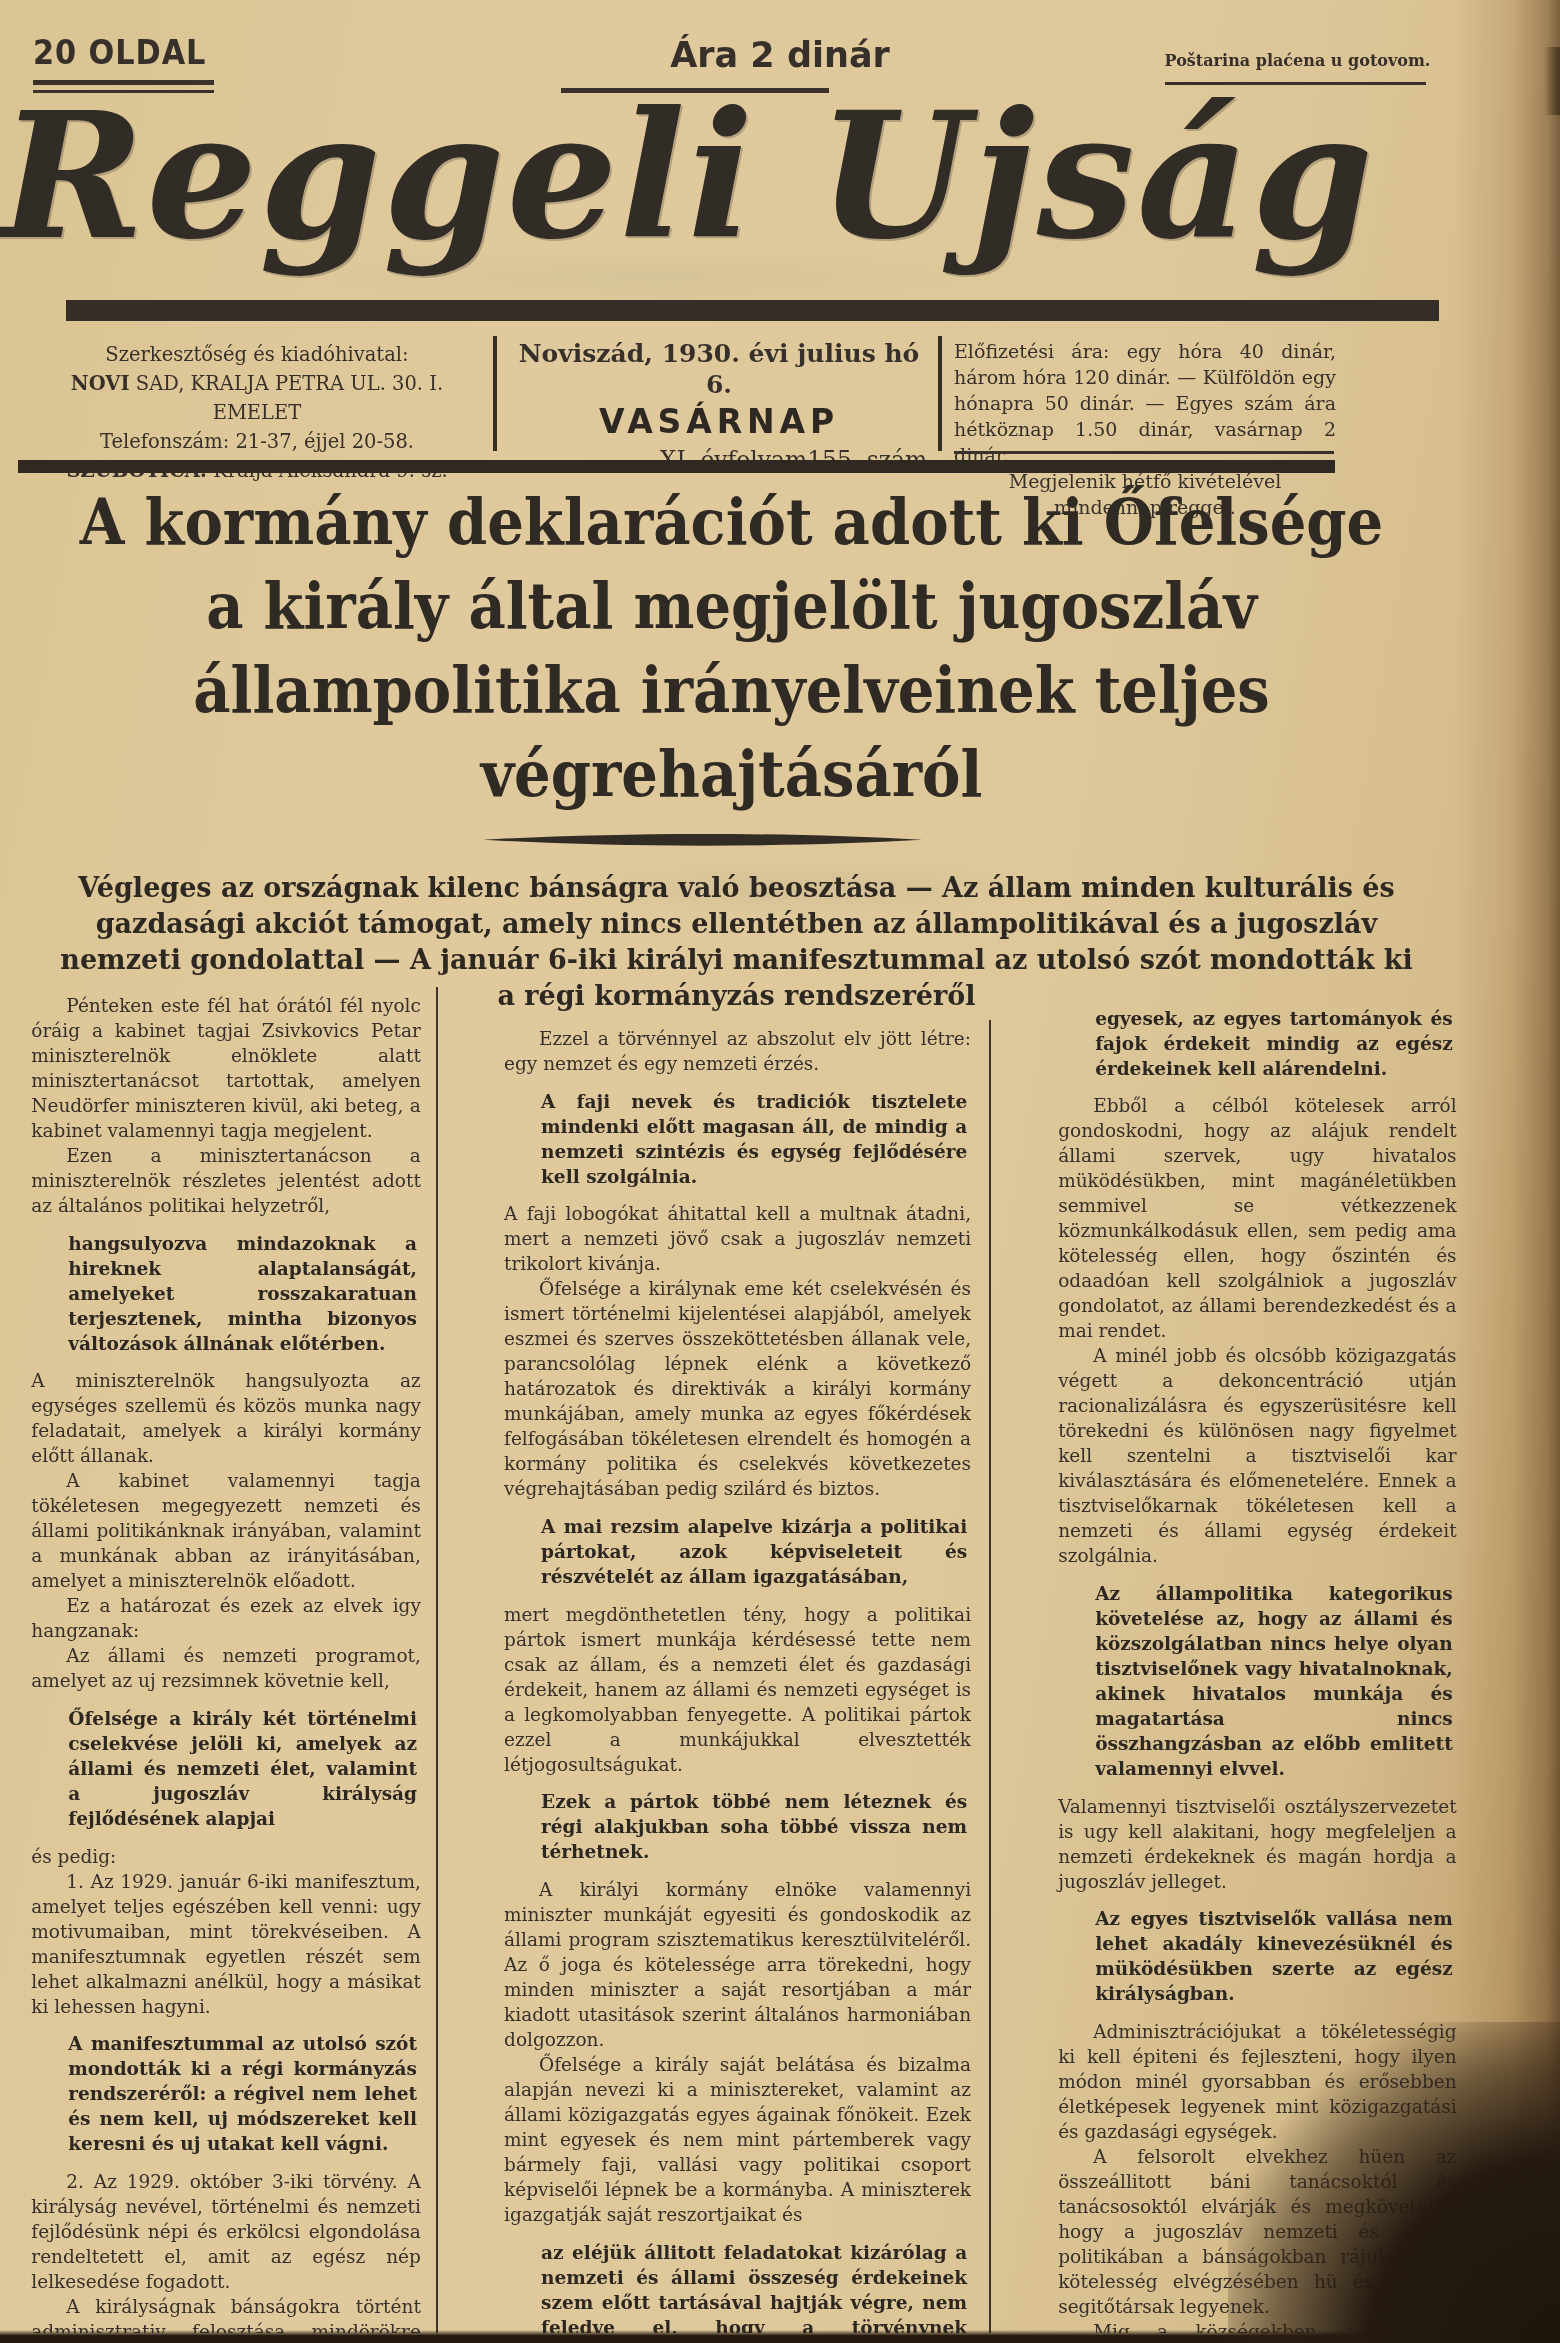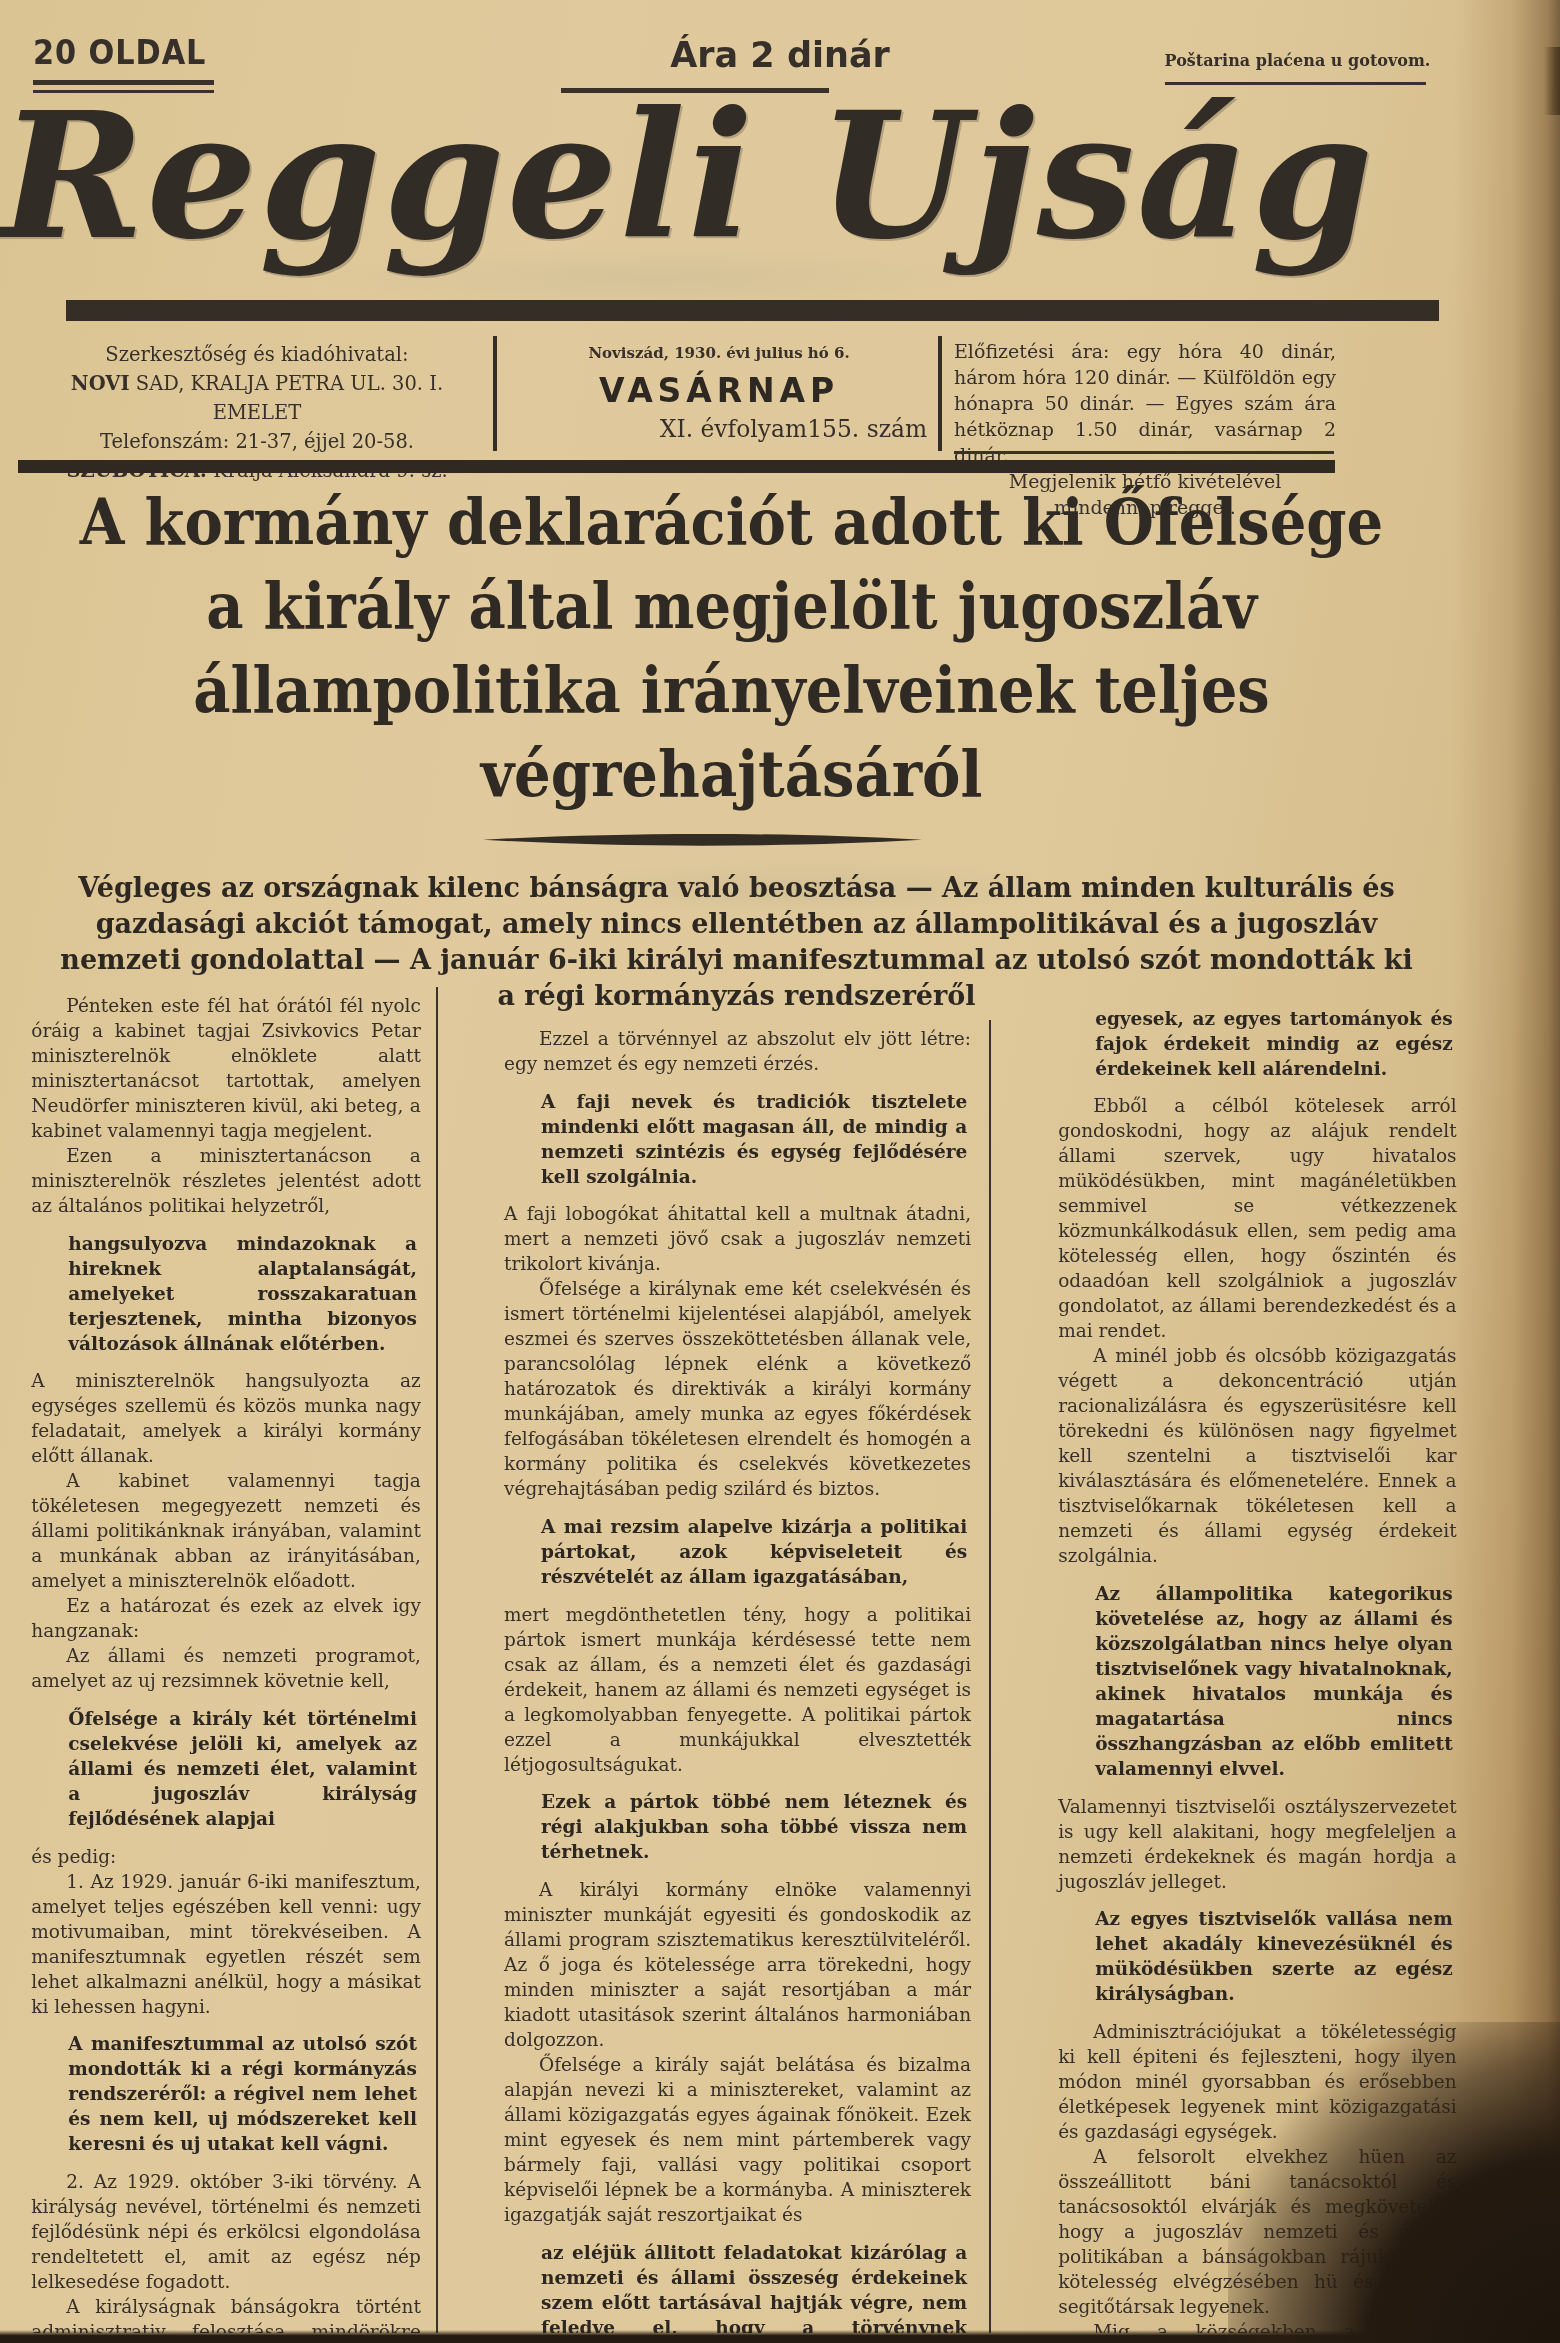--- a/index.html
+++ b/index.html
@@ -32,21 +32,21 @@
     font-family:"DejaVu Serif",serif;font-style:italic;font-weight:bold;
     font-size:174px;line-height:234px;letter-spacing:2px;color:#322c26;
     text-shadow:2px 2px 0 rgba(50,44,38,.25);}
   .masthead-rule{position:absolute;left:66px;top:300px;width:1373px;height:20.5px;background:#352e27;}
 
   
   .info-row{position:absolute;left:0;top:332px;width:1560px;height:129px;}
   .info-left{position:absolute;left:29px;top:7.8px;width:456px;text-align:center;font-size:19.5px;line-height:29px;}
   .info-div1{position:absolute;left:493px;top:3.9px;width:3.9px;height:115px;background:#352e27;}
   .info-center{position:absolute;left:507px;top:5.9px;width:424px;text-align:center;}
-  .info-date{font-weight:bold;font-size:15px;line-height:31px;}
+  .info-date{font-weight:bold;font-size:25px;line-height:31px;}
   .info-day{font-family:"DejaVu Sans",sans-serif;font-weight:bold;font-size:33px;line-height:43px;letter-spacing:4.9px;color:#2e2822;}
   .info-volrow{display:flex;justify-content:flex-end;font-size:23.4px;line-height:35px;padding:0 3.9px;}
   .info-div2{position:absolute;left:938px;top:3.9px;width:3.9px;height:115px;background:#352e27;}
   .info-right{position:absolute;left:954px;top:5.9px;width:382px;text-align:justify;font-size:19px;line-height:26px;}
   .info-right-last{text-align:center;}
   .info-right-rule{position:absolute;left:954px;top:119px;width:380px;height:2.9px;background:#3a322a;}
   .info-bottom-rule{position:absolute;left:17.6px;top:460px;width:1317px;height:12.7px;background:#2f2922;}
 
   
   .headline{position:absolute;left:0;top:480px;width:1463px;text-align:center;}

